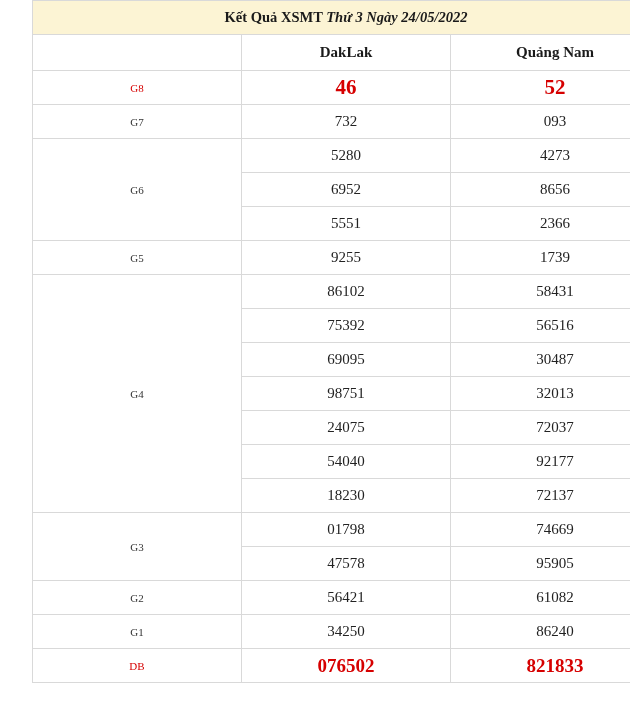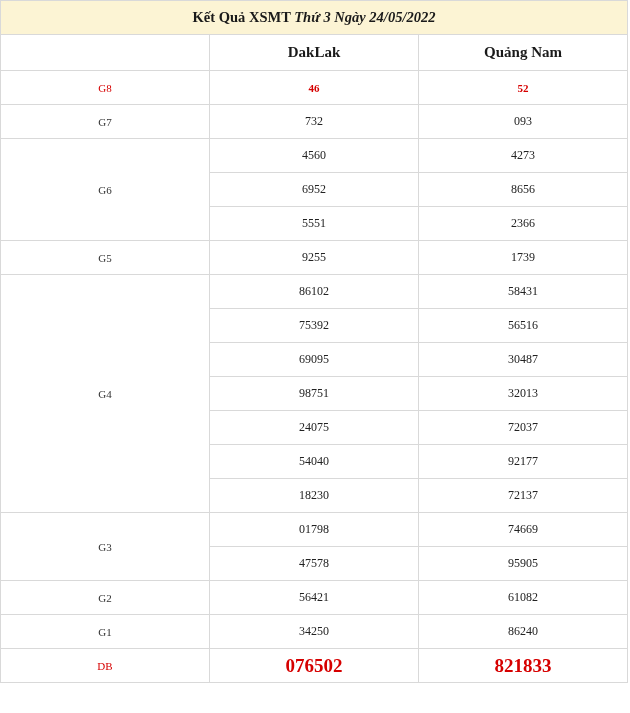--- a/index.html
+++ b/index.html
@@ -10,20 +10,21 @@
   body {
     width: 630px;
     height: 713px;
     font-family: "Liberation Serif", serif;
     color: #222222;
   }
   .lottery-wrap {
     width: 628px;
     margin: 0;
     box-sizing: border-box;
+    padding-left: 32px;
   }
   table.lottery {
     width: 628px;
     border-collapse: collapse;
     table-layout: fixed;
   }
   table.lottery td, table.lottery th {
     border: 1px solid #d9d9d9;
     text-align: center;
     vertical-align: middle;
@@ -46,28 +47,28 @@
     font-weight: bold;
     color: #1a1a1a;
   }
   .lbl {
     width: 105px;
     font-size: 11px;
     color: #333333;
   }
   .lbl.red { color: #d60000; }
   .val {
-    font-size: 12px;
+    font-size: 15px;
     color: #222222;
     height: 33px;
   }
   .val.red {
     color: #d60000;
     font-weight: bold;
-    font-size: 11px;
+    font-size: 21px;
   }
   .val.db {
     color: #d60000;
     font-weight: bold;
     font-size: 19px;
   }
 </style>
 </head>
 <body>
 
@@ -90,21 +91,21 @@
           <td class="val red">46</td>
           <td class="val red">52</td>
         </tr>
         <tr>
           <td class="lbl" rowspan="1">G7</td>
           <td class="val">732</td>
           <td class="val">093</td>
         </tr>
         <tr>
           <td class="lbl" rowspan="3">G6</td>
-          <td class="val">4560</td>
+          <td class="val">5280</td>
           <td class="val">4273</td>
         </tr>
         <tr>
           <td class="val">6952</td>
           <td class="val">8656</td>
         </tr>
         <tr>
           <td class="val">5551</td>
           <td class="val">2366</td>
         </tr>

